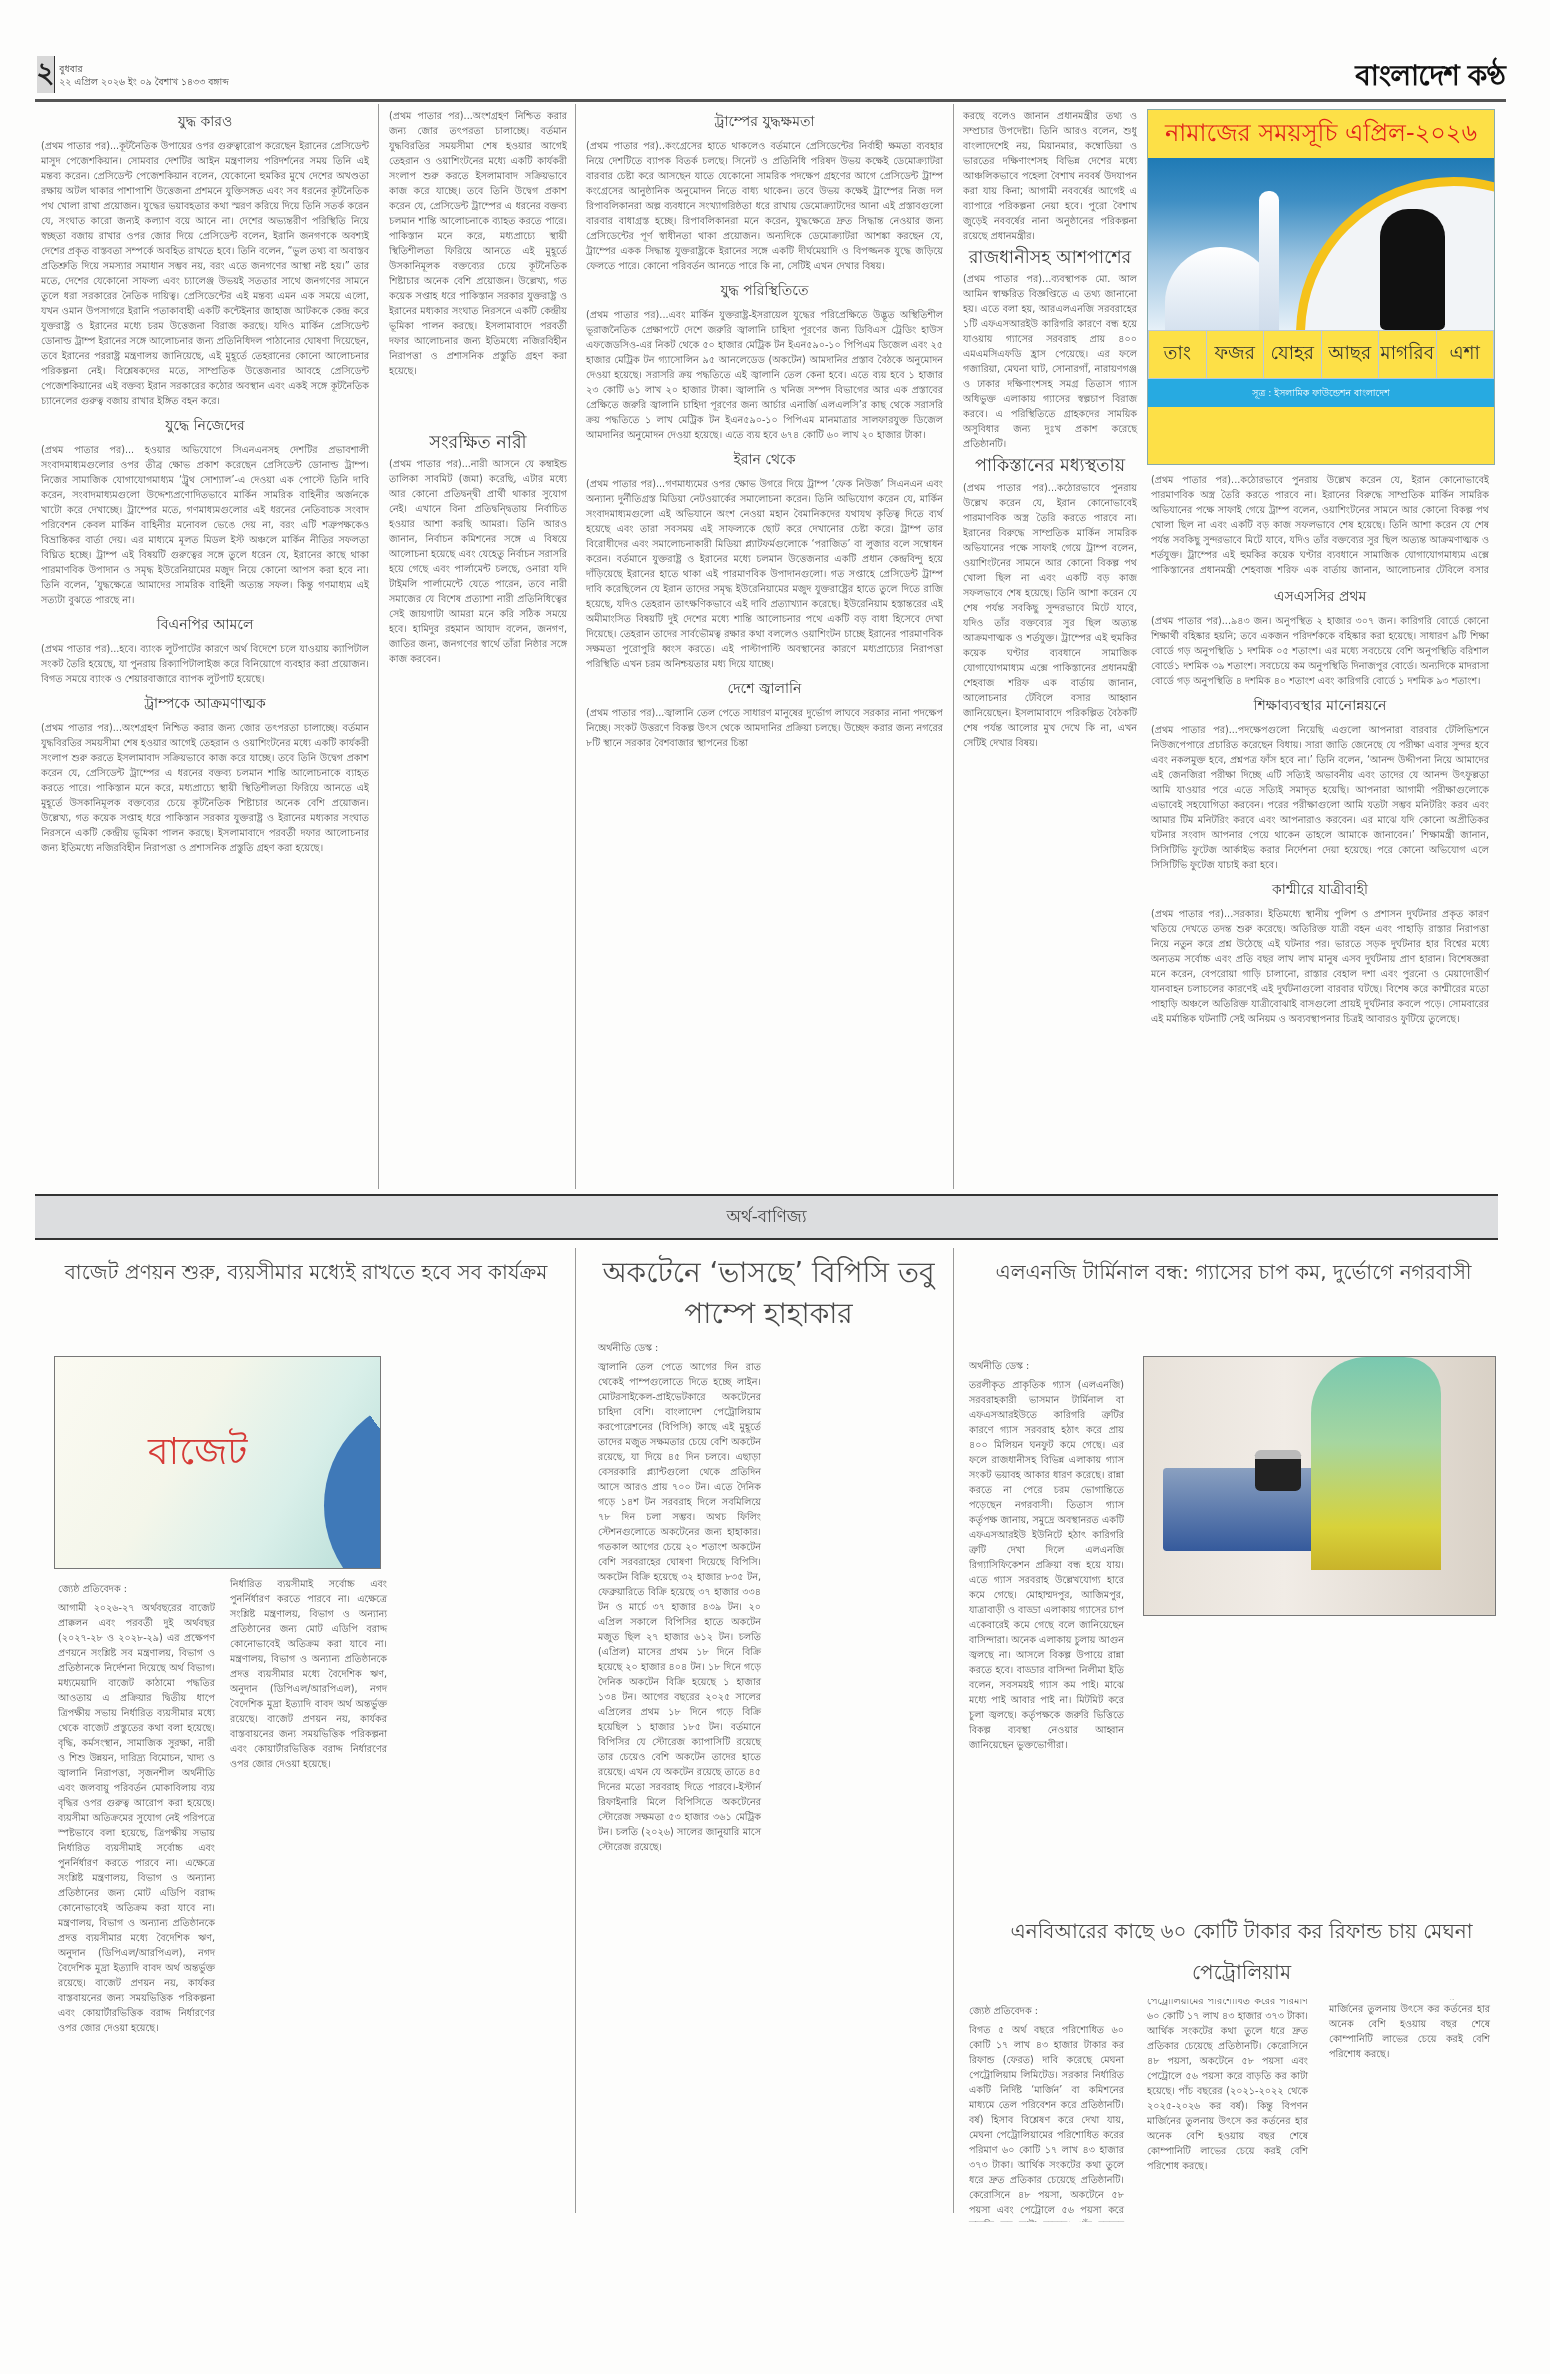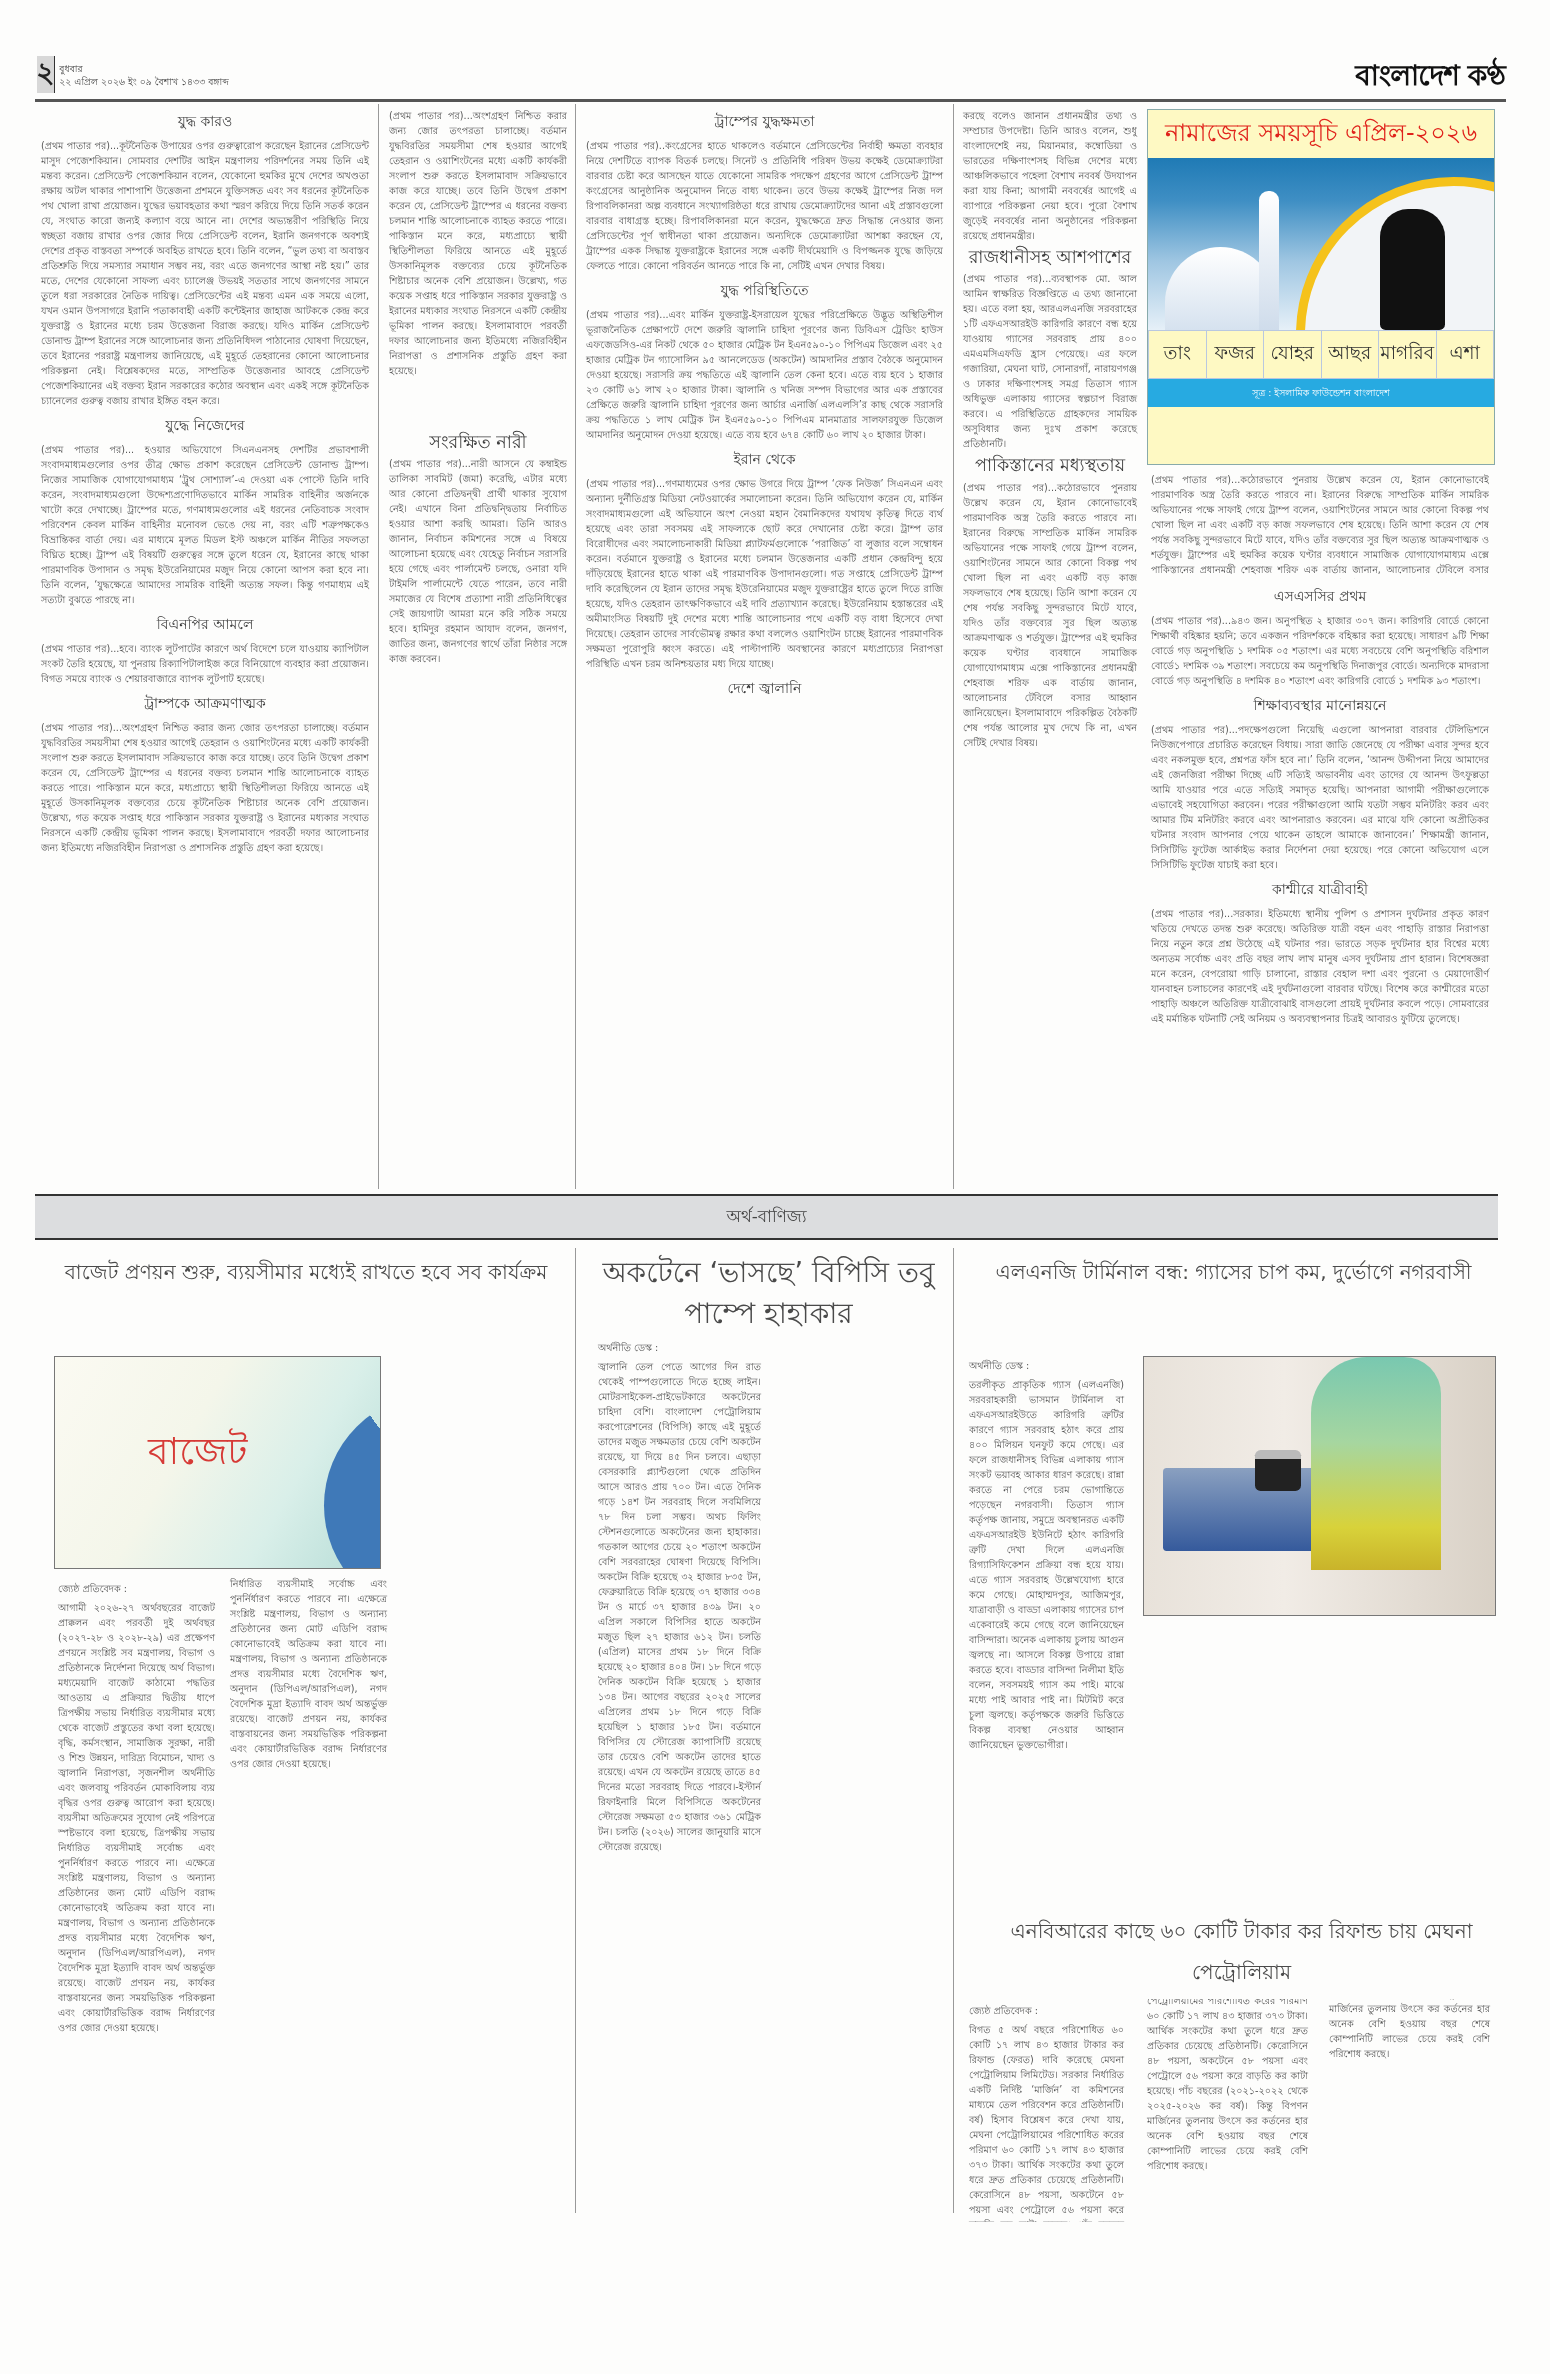--- a/index.html
+++ b/index.html
@@ -10,21 +10,21 @@
   .dateblk{padding-left:4.6px;font-size:9.3px;line-height:13px;color:#444;}
   .logo{right:46px;top:54px;text-align:right;}
   .logo .name{font:900 28px "DejaVu Sans",sans-serif;color:#111;letter-spacing:-0.9px;}
   .topbar{left:35px;right:45px;top:99px;height:2.8px;background:#555;}
   .col{position:absolute;font-size:9.6px;line-height:15px;text-align:justify;color:#555;}
   .col p{margin:4px;}
   .hd{text-align:center;font-size:14px;line-height:26px;color:#3d3d3d;margin:3.7px 0 1.9px;}
   .hd-sm{text-align:center;font-size:17.6px;line-height:20.4px;color:#3d3d3d;margin:3.7px 0 1.9px;}
   .vrule{position:absolute;width:0.9px;background:#999;}
   
-  .prayer{left:1147px;top:109px;width:346px;height:354px;border:0.9px solid #8aa;background:#fef9c3;}
+  .prayer{left:1147px;top:109px;width:346px;height:354px;border:0.9px solid #8aa;background:#fde047;}
   .prayer .ttl{height:48px;display:flex;align-items:center;justify-content:center;font-size:24px;color:#e0221b;}
   .prayer .art{height:172px;position:relative;background:linear-gradient(180deg,#1f7ab5 0%,#3f8fc4 25%,#9fc6e2 60%,#e6f0f8 100%);overflow:hidden;}
   .dome{position:absolute;left:16.7px;bottom:0;width:111px;height:83px;border-radius:56px 56px 0 0;background:linear-gradient(180deg,#fff,#d6e2ef);}
   .minaret{position:absolute;left:111px;bottom:0;width:20.4px;height:139px;background:linear-gradient(180deg,#fff,#cfdceb);border-radius:9.3px 9.3px 0 0;}
   .arch{position:absolute;left:148px;top:18.6px;width:297px;height:297px;border-radius:50%;border:9.3px solid #f5c21b;background:#f2f4f7;}
   .person{position:absolute;left:232px;bottom:0;width:65px;height:121px;background:#111;border-radius:28px 28px 5.6px 5.6px;}
   .ptable{width:100%;border-collapse:collapse;table-layout:fixed;}
   .ptable td{border:0.9px solid #b9c8e0;text-align:center;font-size:18.6px;height:45px;color:#333;}
   .prayer .src{height:28px;background:#27aae1;color:#fff;font-size:9.3px;display:flex;align-items:center;justify-content:center;}
   
@@ -76,20 +76,21 @@
 <div class="vrule" style="left:575px;top:104px;height:1085px;"></div>
 
 <div class="col" style="left:582px;top:104px;width:365px;">
   <div class="hd">ট্রাম্পের যুদ্ধক্ষমতা</div>
   <p>(প্রথম পাতার পর)..কংগ্রেসের হাতে থাকলেও বর্তমানে প্রেসিডেন্টের নির্বাহী ক্ষমতা ব্যবহার নিয়ে দেশটিতে ব্যাপক বিতর্ক চলছে। সিনেট ও প্রতিনিধি পরিষদ উভয় কক্ষেই ডেমোক্র্যাটরা বারবার চেষ্টা করে আসছেন যাতে যেকোনো সামরিক পদক্ষেপ গ্রহণের আগে প্রেসিডেন্ট ট্রাম্প কংগ্রেসের আনুষ্ঠানিক অনুমোদন নিতে বাধ্য থাকেন। তবে উভয় কক্ষেই ট্রাম্পের নিজ দল রিপাবলিকানরা অল্প ব্যবধানে সংখ্যাগরিষ্ঠতা ধরে রাখায় ডেমোক্র্যাটদের আনা এই প্রস্তাবগুলো বারবার বাধাগ্রস্ত হচ্ছে। রিপাবলিকানরা মনে করেন, যুদ্ধক্ষেত্রে দ্রুত সিদ্ধান্ত নেওয়ার জন্য প্রেসিডেন্টের পূর্ণ স্বাধীনতা থাকা প্রয়োজন। অন্যদিকে ডেমোক্র্যাটরা আশঙ্কা করছেন যে, ট্রাম্পের একক সিদ্ধান্ত যুক্তরাষ্ট্রকে ইরানের সঙ্গে একটি দীর্ঘমেয়াদি ও বিপজ্জনক যুদ্ধে জড়িয়ে ফেলতে পারে। কোনো পরিবর্তন আনতে পারে কি না, সেটিই এখন দেখার বিষয়।</p>
   <div class="hd">যুদ্ধ পরিস্থিতিতে</div>
   <p>(প্রথম পাতার পর)...এবং মার্কিন যুক্তরাষ্ট্র-ইসরায়েল যুদ্ধের পরিপ্রেক্ষিতে উদ্ভূত অস্থিতিশীল ভূরাজনৈতিক প্রেক্ষাপটে দেশে জরুরি জ্বালানি চাহিদা পূরণের জন্য ডিবিএস ট্রেডিং হাউস এফজেডসিও-এর নিকট থেকে ৫০ হাজার মেট্রিক টন ইএন৫৯০-১০ পিপিএম ডিজেল এবং ২৫ হাজার মেট্রিক টন গ্যাসোলিন ৯৫ আনলেডেড (অকটেন) আমদানির প্রস্তাব বৈঠকে অনুমোদন দেওয়া হয়েছে। সরাসরি ক্রয় পদ্ধতিতে এই জ্বালানি তেল কেনা হবে। এতে ব্যয় হবে ১ হাজার ২৩ কোটি ৬১ লাখ ২০ হাজার টাকা। জ্বালানি ও খনিজ সম্পদ বিভাগের আর এক প্রস্তাবের প্রেক্ষিতে জরুরি জ্বালানি চাহিদা পূরণের জন্য আর্চার এনার্জি এলএলসি’র কাছ থেকে সরাসরি ক্রয় পদ্ধতিতে ১ লাখ মেট্রিক টন ইএন৫৯০-১০ পিপিএম মানমাত্রার সালফারযুক্ত ডিজেল আমদানির অনুমোদন দেওয়া হয়েছে। এতে ব্যয় হবে ৬৭৪ কোটি ৬০ লাখ ২০ হাজার টাকা।</p>
   <div class="hd">ইরান থেকে</div>
   <p>(প্রথম পাতার পর)...গণমাধ্যমের ওপর ক্ষোভ উগরে দিয়ে ট্রাম্প ‘ফেক নিউজ’ সিএনএন এবং অন্যান্য দুর্নীতিগ্রস্ত মিডিয়া নেটওয়ার্কের সমালোচনা করেন। তিনি অভিযোগ করেন যে, মার্কিন সংবাদমাধ্যমগুলো এই অভিযানে অংশ নেওয়া মহান বৈমানিকদের যথাযথ কৃতিত্ব দিতে ব্যর্থ হয়েছে এবং তারা সবসময় এই সাফল্যকে ছোট করে দেখানোর চেষ্টা করে। ট্রাম্প তার বিরোধীদের এবং সমালোচনাকারী মিডিয়া প্ল্যাটফর্মগুলোকে ‘পরাজিত’ বা লুজার বলে সম্বোধন করেন। বর্তমানে যুক্তরাষ্ট্র ও ইরানের মধ্যে চলমান উত্তেজনার একটি প্রধান কেন্দ্রবিন্দু হয়ে দাঁড়িয়েছে ইরানের হাতে থাকা এই পারমাণবিক উপাদানগুলো। গত সপ্তাহে প্রেসিডেন্ট ট্রাম্প দাবি করেছিলেন যে ইরান তাদের সমৃদ্ধ ইউরেনিয়ামের মজুদ যুক্তরাষ্ট্রের হাতে তুলে দিতে রাজি হয়েছে, যদিও তেহরান তাৎক্ষণিকভাবে এই দাবি প্রত্যাখ্যান করেছে। ইউরেনিয়াম হস্তান্তরের এই অমীমাংসিত বিষয়টি দুই দেশের মধ্যে শান্তি আলোচনার পথে একটি বড় বাধা হিসেবে দেখা দিয়েছে। তেহরান তাদের সার্বভৌমত্ব রক্ষার কথা বললেও ওয়াশিংটন চাচ্ছে ইরানের পারমাণবিক সক্ষমতা পুরোপুরি ধ্বংস করতে। এই পাল্টাপাল্টি অবস্থানের কারণে মধ্যপ্রাচ্যের নিরাপত্তা পরিস্থিতি এখন চরম অনিশ্চয়তার মধ্য দিয়ে যাচ্ছে।</p>
   <div class="hd">দেশে জ্বালানি</div>
+  <p style="max-height:46px;overflow:hidden;">(প্রথম পাতার পর)...জ্বালানি তেল পেতে সাধারণ মানুষের দুর্ভোগ লাঘবে সরকার নানা পদক্ষেপ নিচ্ছে। সংকট উত্তরণে বিকল্প উৎস থেকে আমদানির প্রক্রিয়া চলছে। উচ্ছেদ করার জন্য নগরের ৮টি স্থানে সরকার বৈশবাজার স্থাপনের চিন্তা</p>
 </div>
 <div class="vrule" style="left:953px;top:104px;height:1085px;"></div>
 
 <div class="col" style="left:959px;top:104px;width:182px;">
   <p>করছে বলেও জানান প্রধানমন্ত্রীর তথ্য ও সম্প্রচার উপদেষ্টা। তিনি আরও বলেন, শুধু বাংলাদেশেই নয়, মিয়ানমার, কম্বোডিয়া ও ভারতের দক্ষিণাংশসহ বিভিন্ন দেশের মধ্যে আঞ্চলিকভাবে পহেলা বৈশাখ নববর্ষ উদযাপন করা যায় কিনা; আগামী নববর্ষের আগেই এ ব্যাপারে পরিকল্পনা নেয়া হবে। পুরো বৈশাখ জুড়েই নববর্ষের নানা অনুষ্ঠানের পরিকল্পনা রয়েছে প্রধানমন্ত্রীর।</p>
   <div class="hd-sm">রাজধানীসহ আশপাশের</div>
   <p>(প্রথম পাতার পর)...ব্যবস্থাপক মো. আল আমিন স্বাক্ষরিত বিজ্ঞপ্তিতে এ তথ্য জানানো হয়। এতে বলা হয়, আরএলএনজি সরবরাহের ১টি এফএসআরইউ কারিগরি কারণে বন্ধ হয়ে যাওয়ায় গ্যাসের সরবরাহ প্রায় ৪০০ এমএমসিএফডি হ্রাস পেয়েছে। এর ফলে গজারিয়া, মেঘনা ঘাট, সোনারগাঁ, নারায়ণগঞ্জ ও ঢাকার দক্ষিণাংশসহ সমগ্র তিতাস গ্যাস অধিভুক্ত এলাকায় গ্যাসের স্বল্পচাপ বিরাজ করবে। এ পরিস্থিতিতে গ্রাহকদের সাময়িক অসুবিধার জন্য দুঃখ প্রকাশ করেছে প্রতিষ্ঠানটি।</p>
   <div class="hd-sm">পাকিস্তানের মধ্যস্থতায়</div>
   <p style="max-height:390px;overflow:hidden;">(প্রথম পাতার পর)...কঠোরভাবে পুনরায় উল্লেখ করেন যে, ইরান কোনোভাবেই পারমাণবিক অস্ত্র তৈরি করতে পারবে না। ইরানের বিরুদ্ধে সাম্প্রতিক মার্কিন সামরিক অভিযানের পক্ষে সাফাই গেয়ে ট্রাম্প বলেন, ওয়াশিংটনের সামনে আর কোনো বিকল্প পথ খোলা ছিল না এবং একটি বড় কাজ সফলভাবে শেষ হয়েছে। তিনি আশা করেন যে শেষ পর্যন্ত সবকিছু সুন্দরভাবে মিটে যাবে, যদিও তাঁর বক্তব্যের সুর ছিল অত্যন্ত আক্রমণাত্মক ও শর্তযুক্ত। ট্রাম্পের এই হুমকির কয়েক ঘণ্টার ব্যবধানে সামাজিক যোগাযোগমাধ্যম এক্সে পাকিস্তানের প্রধানমন্ত্রী শেহবাজ শরিফ এক বার্তায় জানান, আলোচনার টেবিলে বসার আহ্বান জানিয়েছেন। ইসলামাবাদে পরিকল্পিত বৈঠকটি শেষ পর্যন্ত আলোর মুখ দেখে কি না, এখন সেটিই দেখার বিষয়।</p>
 </div>

